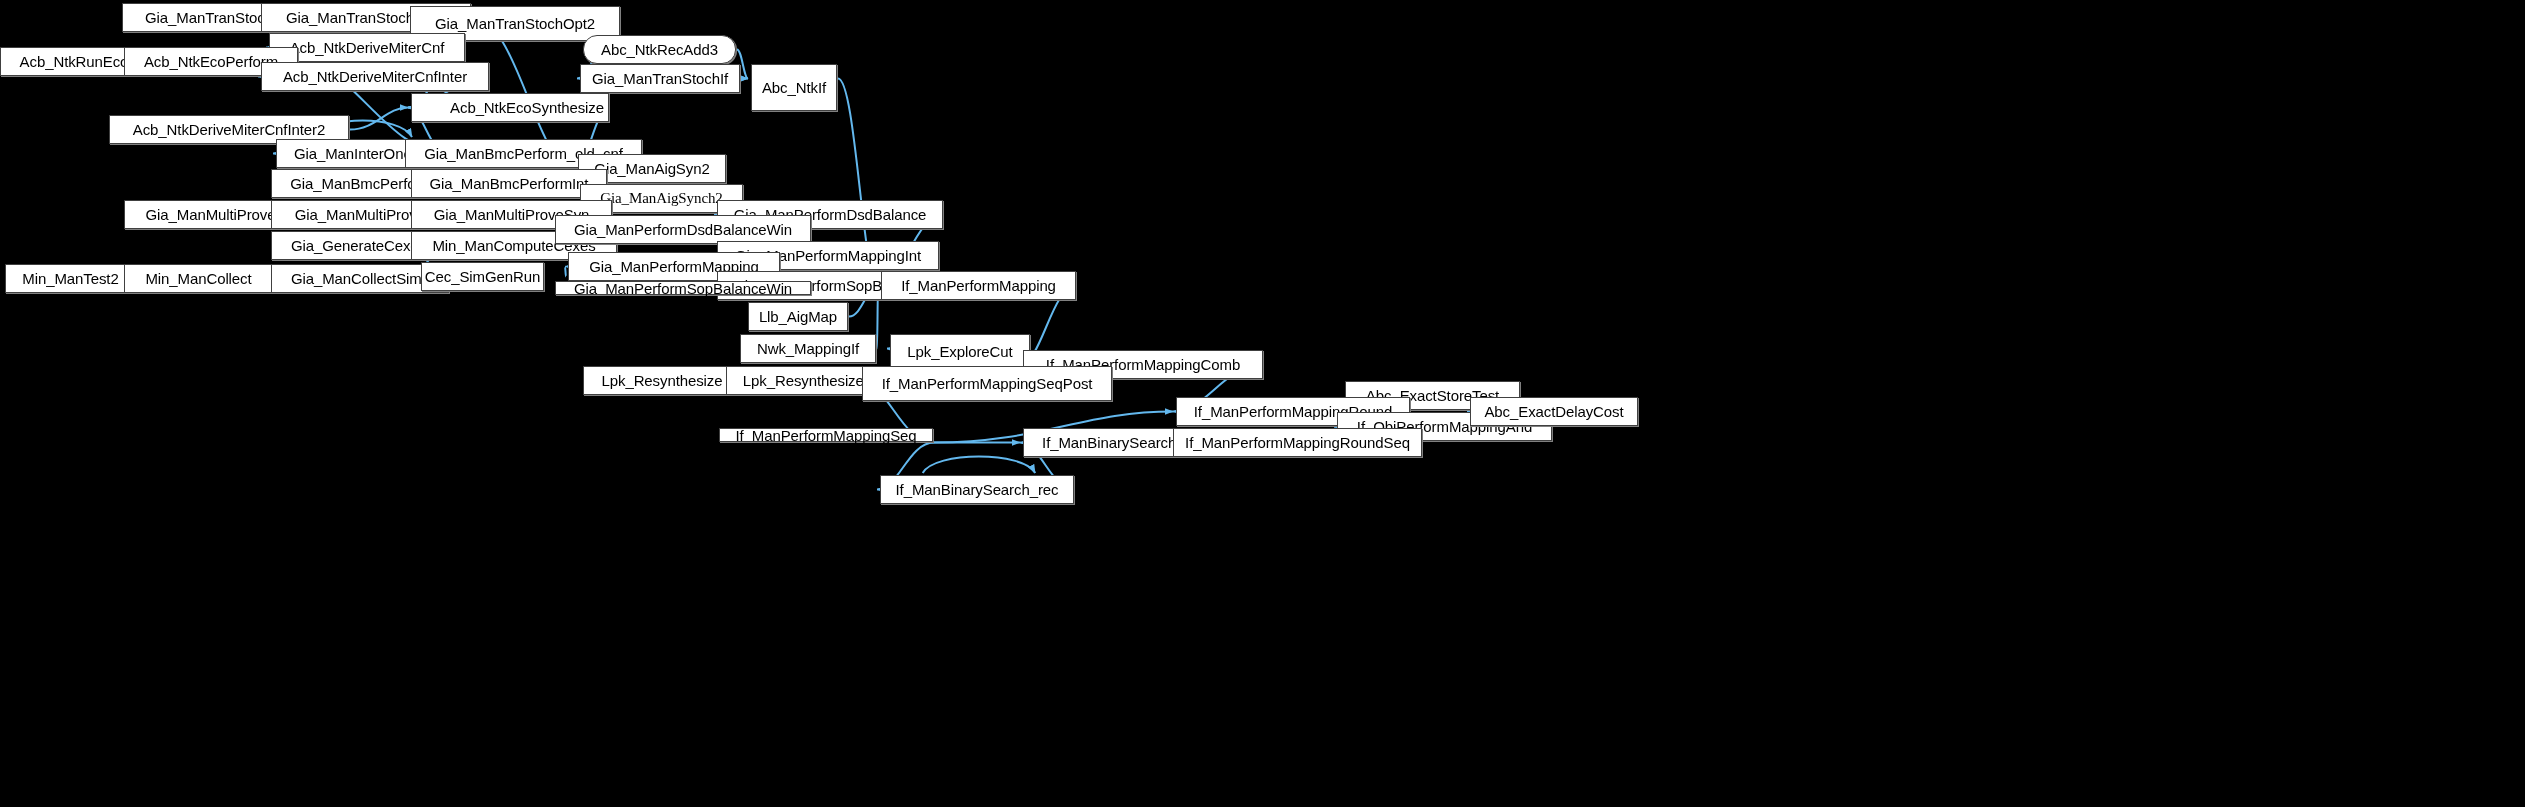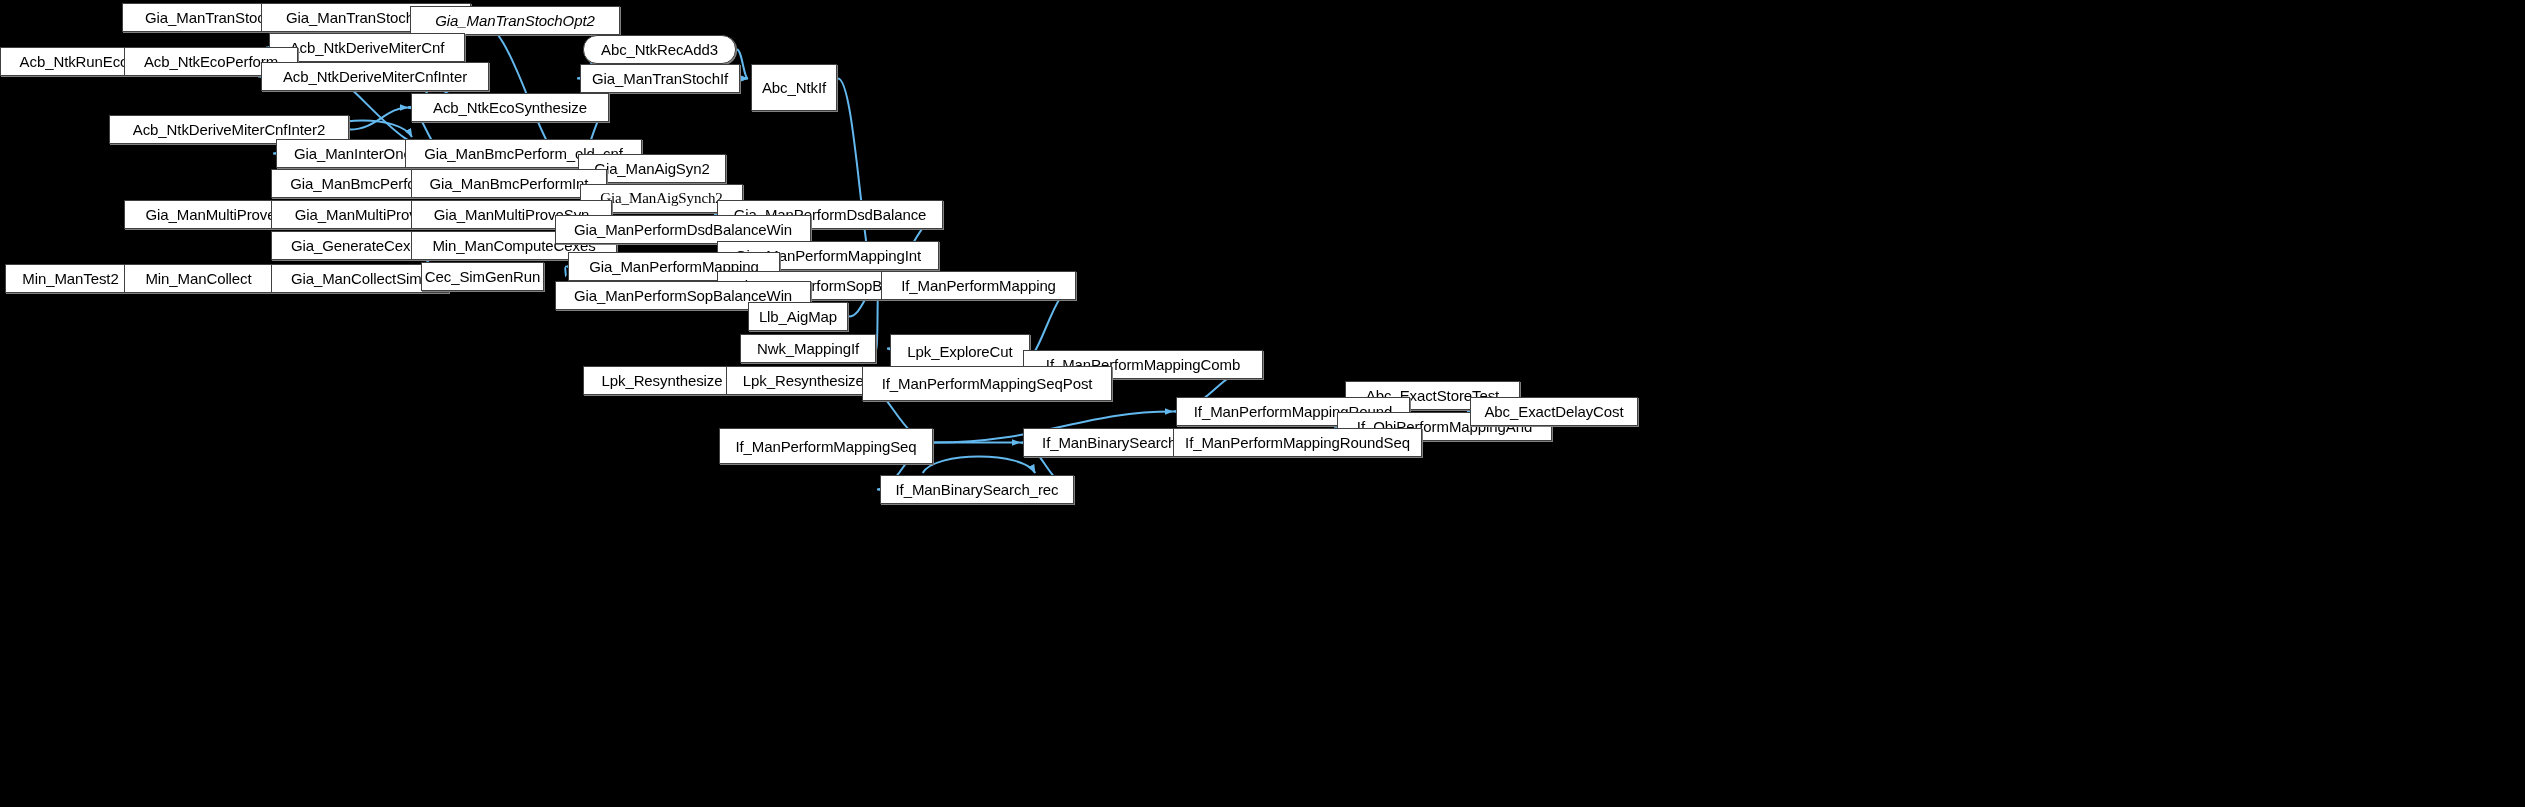--- a/index.html
+++ b/index.html
@@ -110,21 +110,21 @@
         <path d="M 1553 426.5 C 1514.3 426.5, 1499.68 411.5, 1467 411.5" fill="none" stroke="#63b8ee" stroke-width="2" marker-end="url(#arrowhead)"></path>
       </g>
   </svg>
   <div id="node-layer">
       <div class="node" style="left: 122px; top: 3px; width: 174px; height: 29px;">
         <span class="node-label">Gia_ManTranStoch</span>
       </div>
       <div class="node" style="left: 261px; top: 3px; width: 210px; height: 29px;">
         <span class="node-label">Gia_ManTranStochOpt3</span>
       </div>
-      <div class="node" style="left: 410px; top: 6px; width: 210px; height: 29px; font-style: italic;">
+      <div class="node" style="left: 410px; top: 6px; width: 210px; height: 35px;">
         <span class="node-label">Gia_ManTranStochOpt2</span>
       </div>
       <div class="node" style="left: 583px; top: 35px; width: 153px; height: 29px; border-radius: 14px;">
         <span class="node-label">Abc_NtkRecAdd3</span>
       </div>
       <div class="node" style="left: 269px; top: 33px; width: 196px; height: 29px;">
         <span class="node-label">Acb_NtkDeriveMiterCnf</span>
       </div>
       <div class="node" style="left: 0px; top: 47px; width: 148px; height: 29px;">
         <span class="node-label">Acb_NtkRunEco</span>
@@ -134,21 +134,21 @@
       </div>
       <div class="node" style="left: 261px; top: 62px; width: 228px; height: 29px;">
         <span class="node-label">Acb_NtkDeriveMiterCnfInter</span>
       </div>
       <div class="node" style="left: 580px; top: 64px; width: 160px; height: 29px;">
         <span class="node-label">Gia_ManTranStochIf</span>
       </div>
       <div class="node" style="left: 751px; top: 64px; width: 86px; height: 47px;">
         <span class="node-label">Abc_NtkIf</span>
       </div>
-      <div class="node" style="left: 411px; top: 93px; width: 198px; height: 29px;">
+      <div class="node" style="left: 411px; top: 93px; width: 198px; height: 29px; justify-content: flex-end;">
         <span class="node-label">Acb_NtkEcoSynthesize</span>
       </div>
       <div class="node" style="left: 109px; top: 115px; width: 240px; height: 29px;">
         <span class="node-label">Acb_NtkDeriveMiterCnfInter2</span>
       </div>
       <div class="node" style="left: 276px; top: 139px; width: 170px; height: 29px;">
         <span class="node-label">Gia_ManInterOneInt</span>
       </div>
       <div class="node" style="left: 405px; top: 139px; width: 237px; height: 29px;">
         <span class="node-label">Gia_ManBmcPerform_old_cnf</span>
@@ -203,21 +203,21 @@
       </div>
       <div class="node" style="left: 568px; top: 252px; width: 212px; height: 29px;">
         <span class="node-label">Gia_ManPerformMapping</span>
       </div>
       <div class="node" style="left: 717px; top: 271px; width: 225px; height: 29px;">
         <span class="node-label">Gia_ManPerformSopBalance</span>
       </div>
       <div class="node" style="left: 881px; top: 271px; width: 195px; height: 29px;">
         <span class="node-label">If_ManPerformMapping</span>
       </div>
-      <div class="node" style="left: 555px; top: 281px; width: 256px; height: 29px;">
+      <div class="node" style="left: 555px; top: 281px; width: 256px; height: 14px;">
         <span class="node-label">Gia_ManPerformSopBalanceWin</span>
       </div>
       <div class="node" style="left: 748px; top: 302px; width: 100px; height: 29px;">
         <span class="node-label">Llb_AigMap</span>
       </div>
       <div class="node" style="left: 740px; top: 334px; width: 136px; height: 29px;">
         <span class="node-label">Nwk_MappingIf</span>
       </div>
       <div class="node" style="left: 890px; top: 334px; width: 140px; height: 35px;">
         <span class="node-label">Lpk_ExploreCut</span>
@@ -239,21 +239,21 @@
       </div>
       <div class="node" style="left: 1176px; top: 397px; width: 234px; height: 29px;">
         <span class="node-label">If_ManPerformMappingRound</span>
       </div>
       <div class="node" style="left: 1337px; top: 412px; width: 215px; height: 29px; text-align: center;">
         <span class="node-label">If_ObjPerformMappingAnd</span>
       </div>
       <div class="node" style="left: 1470px; top: 397px; width: 168px; height: 29px;">
         <span class="node-label">Abc_ExactDelayCost</span>
       </div>
-      <div class="node" style="left: 719px; top: 428px; width: 214px; height: 36px;">
+      <div class="node" style="left: 719px; top: 428px; width: 214px; height: 14px;">
         <span class="node-label">If_ManPerformMappingSeq</span>
       </div>
       <div class="node" style="left: 1023px; top: 428px; width: 215px; height: 29px;">
         <span class="node-label">If_ManBinarySearchPeriod</span>
       </div>
       <div class="node" style="left: 1173px; top: 428px; width: 249px; height: 29px;">
         <span class="node-label">If_ManPerformMappingRoundSeq</span>
       </div>
       <div class="node" style="left: 880px; top: 475px; width: 194px; height: 29px;">
         <span class="node-label">If_ManBinarySearch_rec</span>

